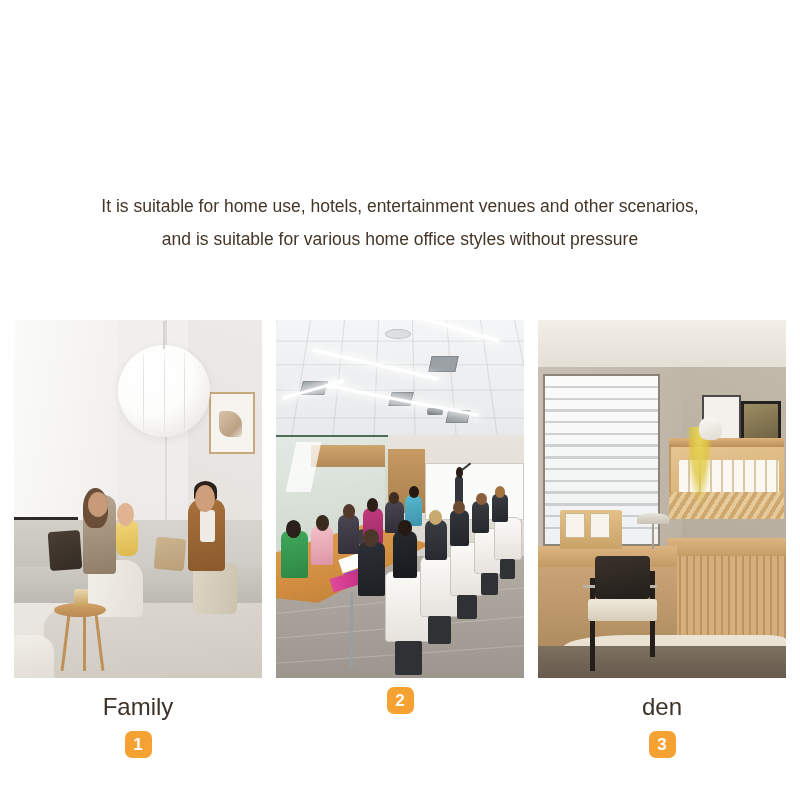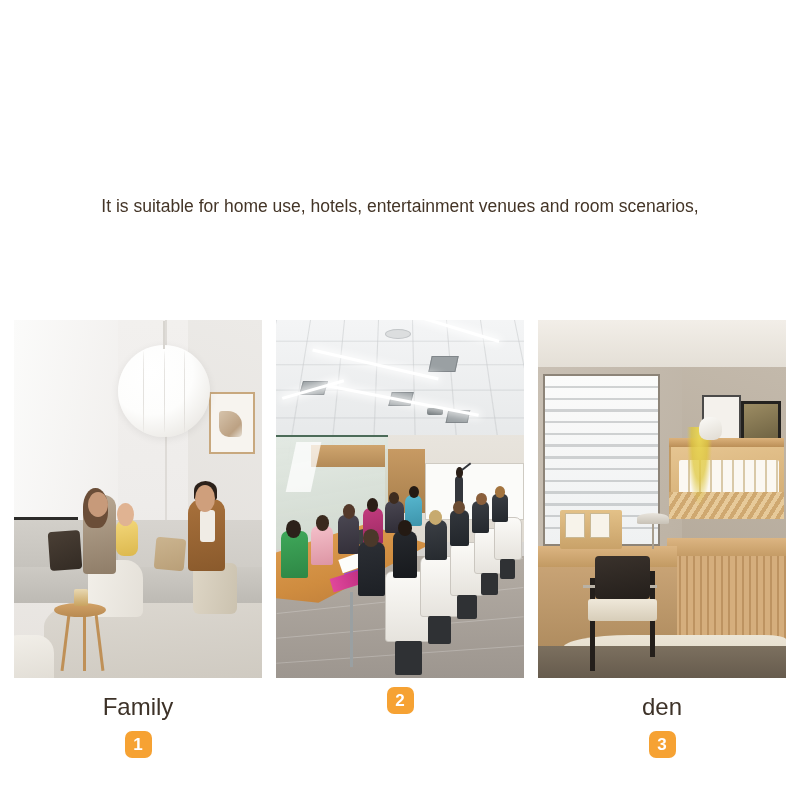--- a/index.html
+++ b/index.html
@@ -517,21 +517,22 @@
     background: linear-gradient(180deg,#7c705f 0%,#665b4d 100%);
   }
 </style>
 </head>
 <body>
 
 <div class="page">
 
 
   <div class="subtitle">
-    <span class="subtitle-line">It is suitable for home use, hotels, entertainment venues and room scenarios,</span>
+    <span class="subtitle-line">It is suitable for home use, hotels, entertainment venues and other scenarios,</span>
+    <span class="subtitle-line">and is suitable for various home office styles without pressure</span>
   </div>
 
   <div class="cards-row">
 
     <div class="card">
       <div class="photo p1">
         <div class="wall-left"></div>
         <div class="wall-right"></div>
         <div class="wall-seam"></div>
         <div class="art-frame"></div>

